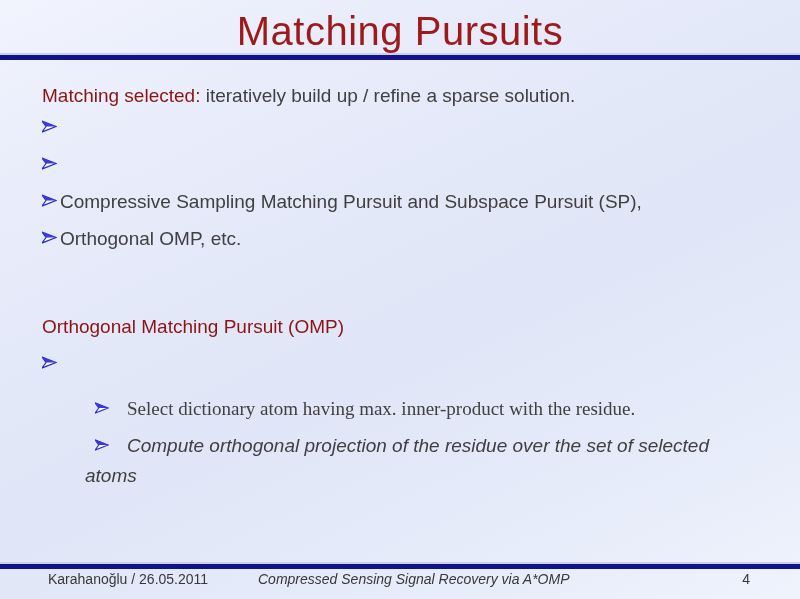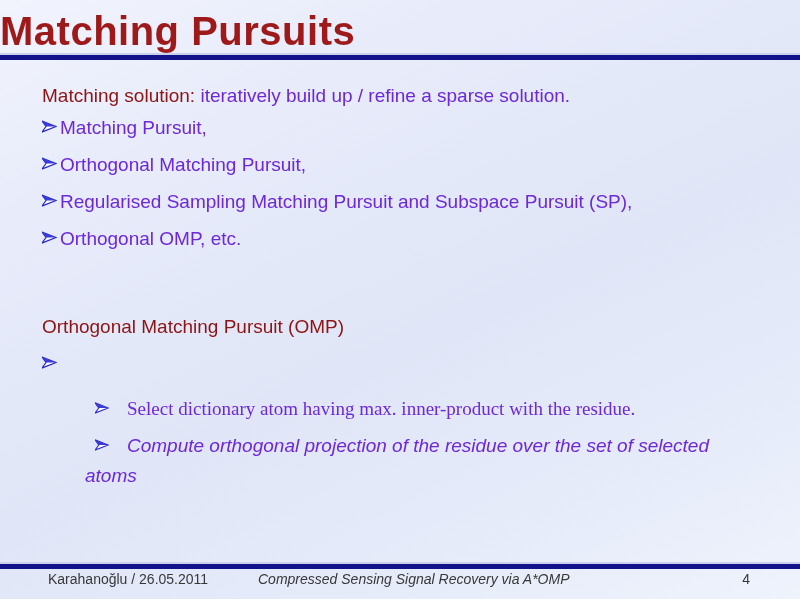--- a/index.html
+++ b/index.html
@@ -8,43 +8,43 @@
     width: 800px; height: 599px;
     overflow: hidden;
     position: relative;
     font-family: "Liberation Sans", "DejaVu Sans", sans-serif;
     background: linear-gradient(155deg, #F1F4FD 0%, #E7EBFA 25%, #E0E6F7 55%, #E6EBFA 78%, #EFF3FC 100%);
   }
 
   
   .slide-title {
     position: absolute; top: 9px; left: 0; width: 100%;
+    text-align: center;
     font-size: 40px; line-height: 44px;
     color: #9E1A1A;
     letter-spacing: 0.5px;
-    font-weight: bold;
   }
 
   
   .rule {
     position: absolute; left: 0; width: 800px; height: 7px;
     background: #12128A;
     border-top: 2px solid #C9D1EC;
   }
   .rule-top    { top: 53px; }
   .rule-bottom { top: 562px; }
 
   
   .content { position: absolute; left: 0; top: 0; width: 100%; }
 
   .line { position: absolute; left: 42px; right: 30px; font-size: 19px; }
 
   .intro   { top: 85px; }
   .lead-red { color: #8C1414; }
-  .body-blue { color: #6d28d9; }
+  .body-blue { color: #404040; }
   .head-red  { color: #8C1414; }
 
   .b1 { top: 117px; }
   .b2 { top: 154px; }
   .b3 { top: 191px; }
   .b4 { top: 228px; }
 
   .section-heading { top: 316px; }
   .section-bullet  { top: 353px; }
 
@@ -64,36 +64,36 @@
 </head>
 <body>
 
 <div class="slide-title">Matching Pursuits</div>
 
 <div class="rule rule-top"></div>
 <div class="rule rule-bottom"></div>
 
 <div class="content">
 
-  <div class="line intro"><span class="lead-red">Matching solution:</span><span class="body-blue"> iteratively build up / refine a sparse solution.</span></div>
+  <div class="line intro"><span class="lead-red">Matching selected:</span><span class="body-blue"> iteratively build up / refine a sparse solution.</span></div>
 
   <div class="line b1 body-blue"><span class="arrow-icon"><svg width="15" height="15" viewBox="0 0 15 15">
           <polygon points="0,2 14,7.5 0,13 4,7.5" fill="#FFFFFF" stroke="#2B2BCF" stroke-width="1.2"></polygon>
           <polygon points="0,2 14,7.5 4,7.5" fill="#3A3AD6"></polygon>
-        </svg></span><span>Matching Pursuit,</span></div>
+        </svg></span></div>
 
   <div class="line b2 body-blue"><span class="arrow-icon"><svg width="15" height="15" viewBox="0 0 15 15">
           <polygon points="0,2 14,7.5 0,13 4,7.5" fill="#FFFFFF" stroke="#2B2BCF" stroke-width="1.2"></polygon>
           <polygon points="0,2 14,7.5 4,7.5" fill="#3A3AD6"></polygon>
-        </svg></span><span>Orthogonal Matching Pursuit,</span></div>
+        </svg></span></div>
 
   <div class="line b3 body-blue"><span class="arrow-icon"><svg width="15" height="15" viewBox="0 0 15 15">
           <polygon points="0,2 14,7.5 0,13 4,7.5" fill="#FFFFFF" stroke="#2B2BCF" stroke-width="1.2"></polygon>
           <polygon points="0,2 14,7.5 4,7.5" fill="#3A3AD6"></polygon>
-        </svg></span><span>Regularised Sampling Matching Pursuit and Subspace Pursuit (SP),</span></div>
+        </svg></span><span>Compressive Sampling Matching Pursuit and Subspace Pursuit (SP),</span></div>
 
   <div class="line b4 body-blue"><span class="arrow-icon"><svg width="15" height="15" viewBox="0 0 15 15">
           <polygon points="0,2 14,7.5 0,13 4,7.5" fill="#FFFFFF" stroke="#2B2BCF" stroke-width="1.2"></polygon>
           <polygon points="0,2 14,7.5 4,7.5" fill="#3A3AD6"></polygon>
         </svg></span><span>Orthogonal OMP, etc.</span></div>
 
   <div class="line section-heading head-red">Orthogonal Matching Pursuit (OMP)</div>
 
   <div class="line section-bullet body-blue"><span class="arrow-icon"><svg width="15" height="15" viewBox="0 0 15 15">
           <polygon points="0,2 14,7.5 0,13 4,7.5" fill="#FFFFFF" stroke="#2B2BCF" stroke-width="1.2"></polygon>

